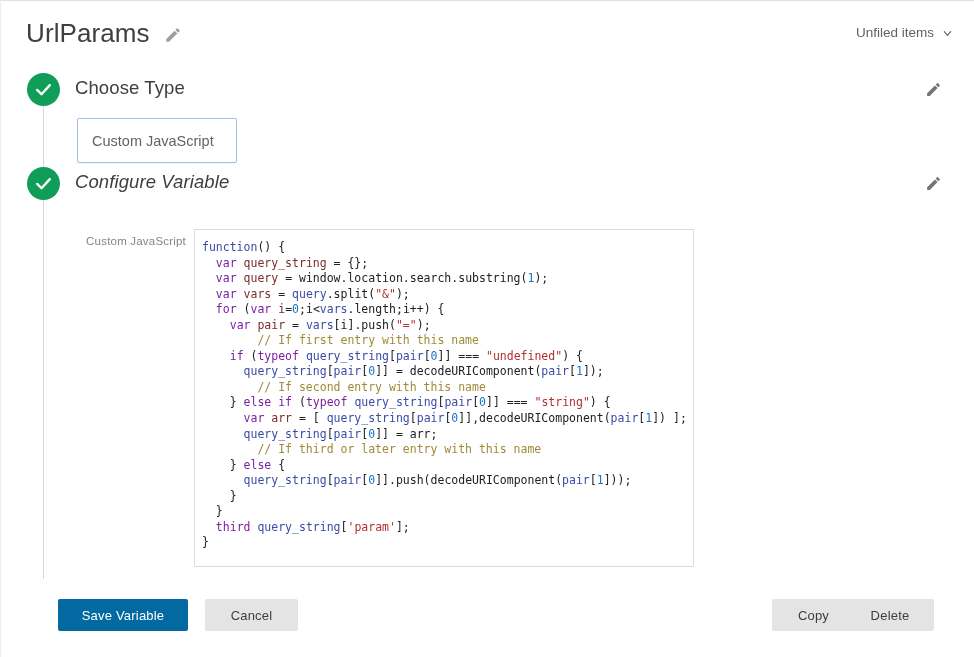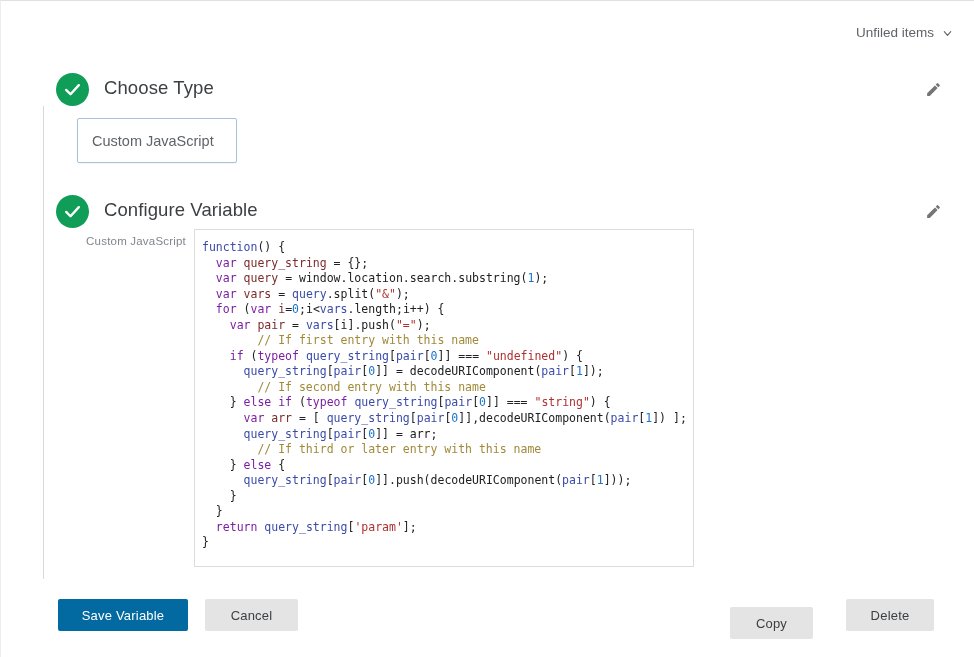--- a/index.html
+++ b/index.html
@@ -82,21 +82,20 @@
   }
 
   .step {
     position: absolute;
     left: 0;
     width: 974px;
   }
   .step-head {
     position: relative;
     height: 34px;
-    margin-left: 29px;
   }
   .check-circle {
     position: absolute;
     left: 26px;
     top: 0;
     width: 33px;
     height: 33px;
     border-radius: 50%;
     background: #0f9d58;
     display: flex;
@@ -210,39 +209,46 @@
     background: #0369a1;
     color: #ffffff;
   }
   .btn-cancel {
     left: 204px;
     width: 93px;
     background: #e4e4e4;
     color: #3c4043;
   }
   .btn-copy {
-    left: 729px;
+    left: 771px;
     width: 83px;
     background: #e4e4e4;
     color: #3c4043;
-    margin-top: 8px;
   }
   .btn-delete {
     left: 845px;
     width: 88px;
     background: #e4e4e4;
     color: #3c4043;
   }
 </style>
 </head>
 <body>
 
 <div id="page">
 
   <div class="header">
+    <div class="title-wrap">
+      <span class="page-title">UrlParams</span>
+      <span class="pencil title-pencil">
+        <svg width="18" height="18" viewBox="0 0 24 24" fill="#9aa0a6">
+          <path d="M3 17.25V21h3.75L17.81 9.94l-3.75-3.75L3 17.25zM20.71 7.04a1 1 0 0 0 0-1.41l-2.34-2.34a1 1 0 0 0-1.41 0l-1.83 1.83 3.75 3.75 1.83-1.83z"></path>
+        </svg>
+      </span>
+    </div>
 
     <div class="folder-select">
       <span>Unfiled items</span>
       <span class="chev">
         <svg width="11" height="11" viewBox="0 0 24 24" fill="none" stroke="#5f6368" stroke-width="2.4" stroke-linecap="round" stroke-linejoin="round">
           <polyline points="5,8 12,16 19,8"></polyline>
         </svg>
       </span>
     </div>
   </div>
@@ -262,21 +268,21 @@
           <path d="M3 17.25V21h3.75L17.81 9.94l-3.75-3.75L3 17.25zM20.71 7.04a1 1 0 0 0 0-1.41l-2.34-2.34a1 1 0 0 0-1.41 0l-1.83 1.83 3.75 3.75 1.83-1.83z"></path>
         </svg>
       </span>
     </div>
   </div>
 
   <div class="type-box">
     <span>Custom JavaScript</span>
   </div>
 
-  <div class="step" style="top:194px;">
+  <div class="step" style="top:166px;font-style:italic;">
     <div class="step-head">
       <span class="check-circle">
         <svg width="19" height="19" viewBox="0 0 24 24" fill="none" stroke="#ffffff" stroke-width="3" stroke-linecap="round" stroke-linejoin="round">
           <polyline points="4,12.5 9.5,18 20,6.5"></polyline>
         </svg>
       </span>
       <span class="step-title">Configure Variable</span>
       <span class="pencil step-edit">
         <svg width="17" height="17" viewBox="0 0 24 24" fill="#757575">
           <path d="M3 17.25V21h3.75L17.81 9.94l-3.75-3.75L3 17.25zM20.71 7.04a1 1 0 0 0 0-1.41l-2.34-2.34a1 1 0 0 0-1.41 0l-1.83 1.83 3.75 3.75 1.83-1.83z"></path>
@@ -299,21 +305,21 @@
 <span class="plain">      </span><span class="prop">query_string</span><span class="plain">[</span><span class="prop">pair</span><span class="plain">[</span><span class="num">0</span><span class="plain">]] = decodeURIComponent(</span><span class="prop">pair</span><span class="plain">[</span><span class="num">1</span><span class="plain">]);</span>
 <span class="plain">        </span><span class="cmt">// If second entry with this name</span>
 <span class="plain">    } </span><span class="kw">else</span><span class="plain"> </span><span class="kw">if</span><span class="plain"> (</span><span class="kw">typeof</span><span class="plain"> </span><span class="prop">query_string</span><span class="plain">[</span><span class="prop">pair</span><span class="plain">[</span><span class="num">0</span><span class="plain">]] === </span><span class="str">"string"</span><span class="plain">) {</span>
 <span class="plain">      </span><span class="kw">var</span><span class="plain"> </span><span class="idn">arr</span><span class="plain"> = [ </span><span class="prop">query_string</span><span class="plain">[</span><span class="prop">pair</span><span class="plain">[</span><span class="num">0</span><span class="plain">]],decodeURIComponent(</span><span class="prop">pair</span><span class="plain">[</span><span class="num">1</span><span class="plain">]) ];</span>
 <span class="plain">      </span><span class="prop">query_string</span><span class="plain">[</span><span class="prop">pair</span><span class="plain">[</span><span class="num">0</span><span class="plain">]] = arr;</span>
 <span class="plain">        </span><span class="cmt">// If third or later entry with this name</span>
 <span class="plain">    } </span><span class="kw">else</span><span class="plain"> {</span>
 <span class="plain">      </span><span class="prop">query_string</span><span class="plain">[</span><span class="prop">pair</span><span class="plain">[</span><span class="num">0</span><span class="plain">]].push(decodeURIComponent(</span><span class="prop">pair</span><span class="plain">[</span><span class="num">1</span><span class="plain">]));</span>
 <span class="plain">    }</span>
 <span class="plain">  }</span>
-<span class="plain">  </span><span class="kw">return</span><span class="plain"> </span><span class="prop">query_string</span><span class="plain">[</span><span class="str">'param'</span><span class="plain">];</span>
+<span class="plain">  </span><span class="kw">third</span><span class="plain"> </span><span class="prop">query_string</span><span class="plain">[</span><span class="str">'param'</span><span class="plain">];</span>
 <span class="plain">}</span></pre>
   </div>
 
   <div class="footer">
     <button class="btn btn-primary-disabled">Save Variable</button>
     <button class="btn btn-cancel">Cancel</button>
     <button class="btn btn-copy">Copy</button>
     <button class="btn btn-delete">Delete</button>
   </div>
 

